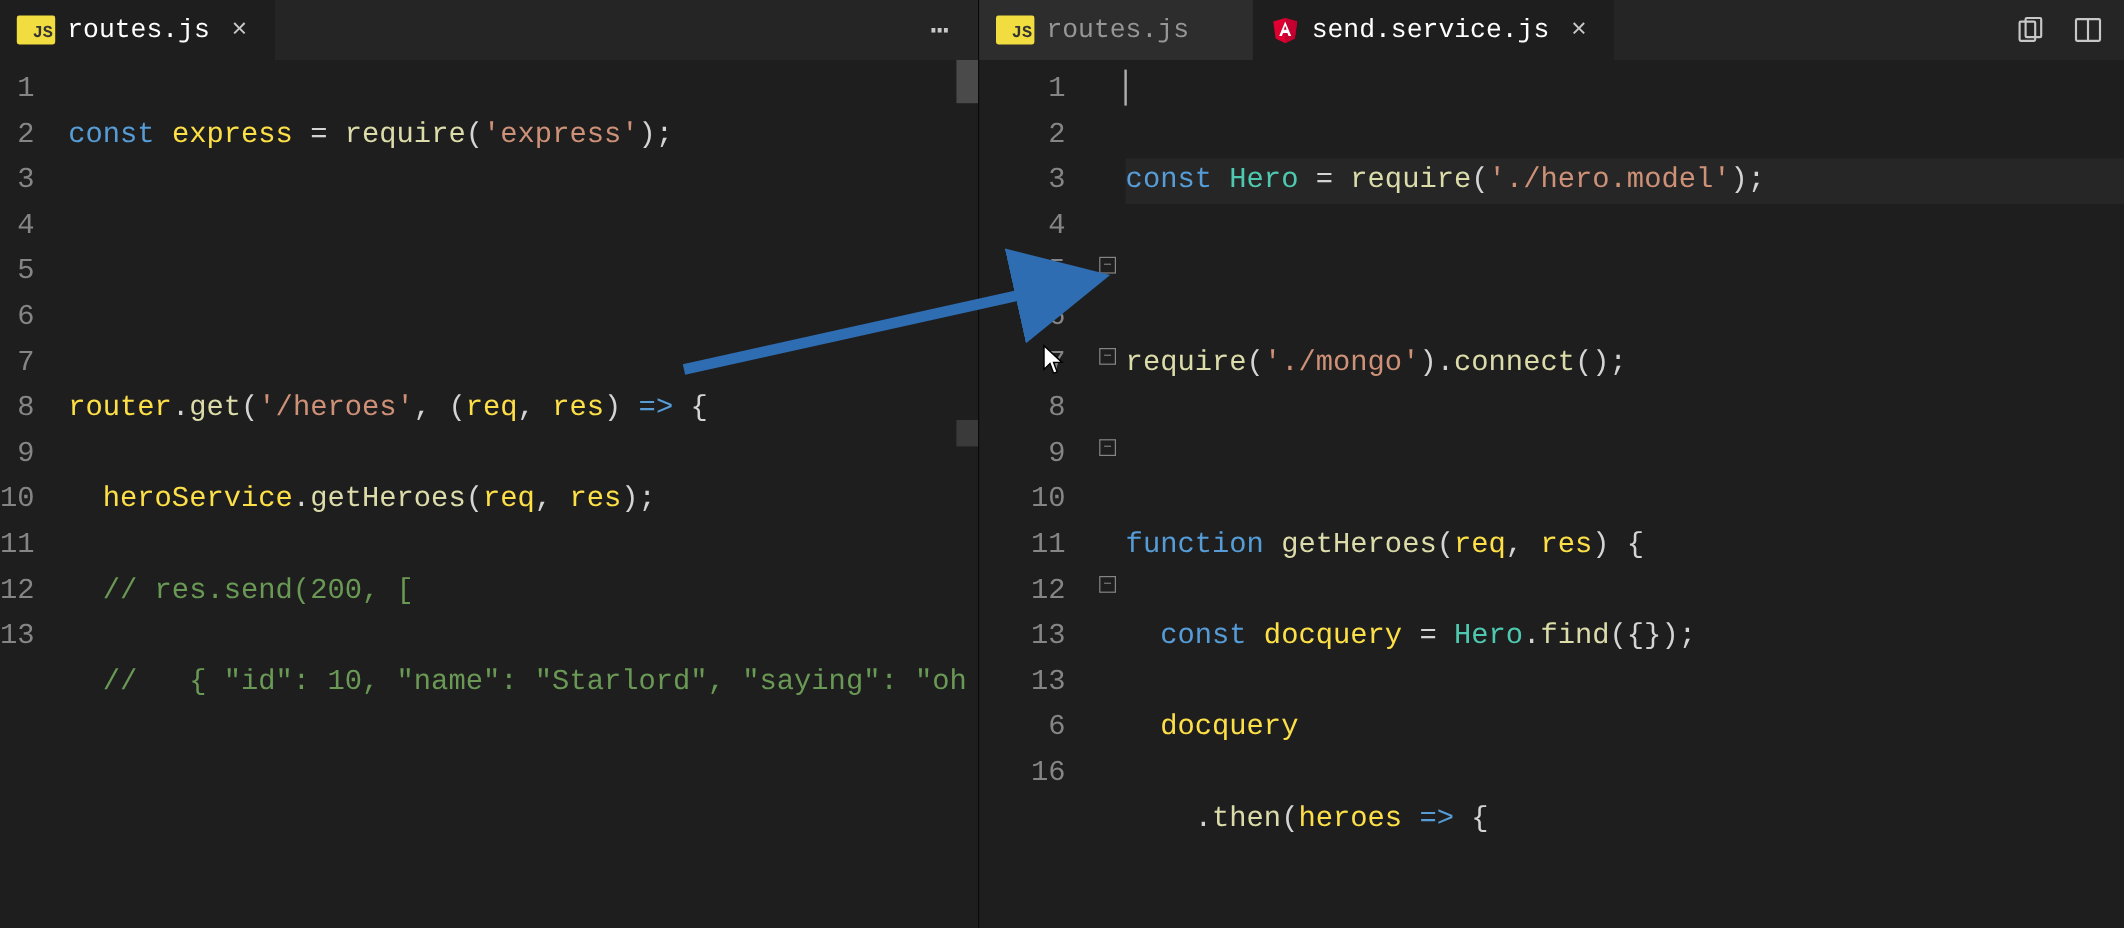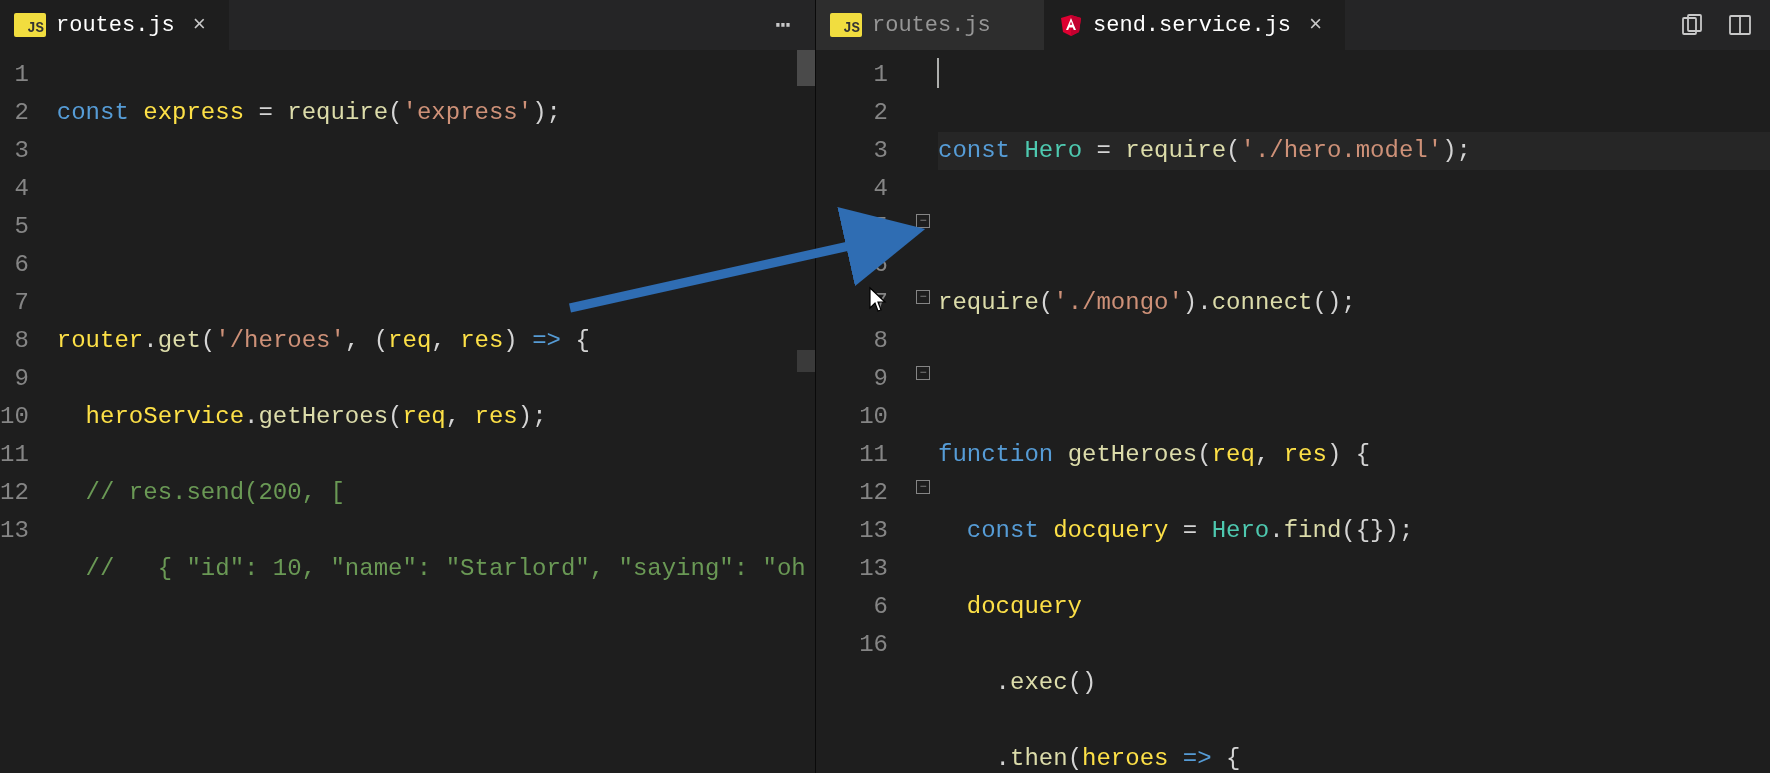--- a/index.html
+++ b/index.html
@@ -283,21 +283,20 @@
     </div>
     <div class="code">
       <span class="cursor-caret" style="left:-1px;top:8px;"></span>
 <span class="ln hl-line"><span class="kw">const </span><span class="mod">Hero</span><span class="op"> = </span><span class="fn">require</span><span class="pun">(</span><span class="str">'./hero.model'</span><span class="pun">);</span></span>
 <span class="ln"></span>
 <span class="ln"><span class="fn">require</span><span class="pun">(</span><span class="str">'./mongo'</span><span class="pun">).</span><span class="fn">connect</span><span class="pun">();</span></span>
 <span class="ln"></span>
 <span class="ln"><span class="kw">function </span><span class="fn">getHeroes</span><span class="pun">(</span><span class="var">req</span><span class="pun">, </span><span class="var">res</span><span class="pun">) {</span></span>
 <span class="ln"><span class="kw">  const </span><span class="var">docquery</span><span class="op"> = </span><span class="mod">Hero</span><span class="pun">.</span><span class="fn">find</span><span class="pun">({});</span></span>
 <span class="ln"><span class="var">  docquery</span></span>
-<span class="ln"><span class="pun">    .</span><span class="fn">exec</span><span class="pun">()</span></span>
 <span class="ln"><span class="pun">    .</span><span class="fn">then</span><span class="pun">(</span><span class="var">heroes</span><span class="pun"> </span><span class="kw">=&gt;</span><span class="pun"> {</span></span>
 
 
 
 
 
 
 
     </div>
   </div>

